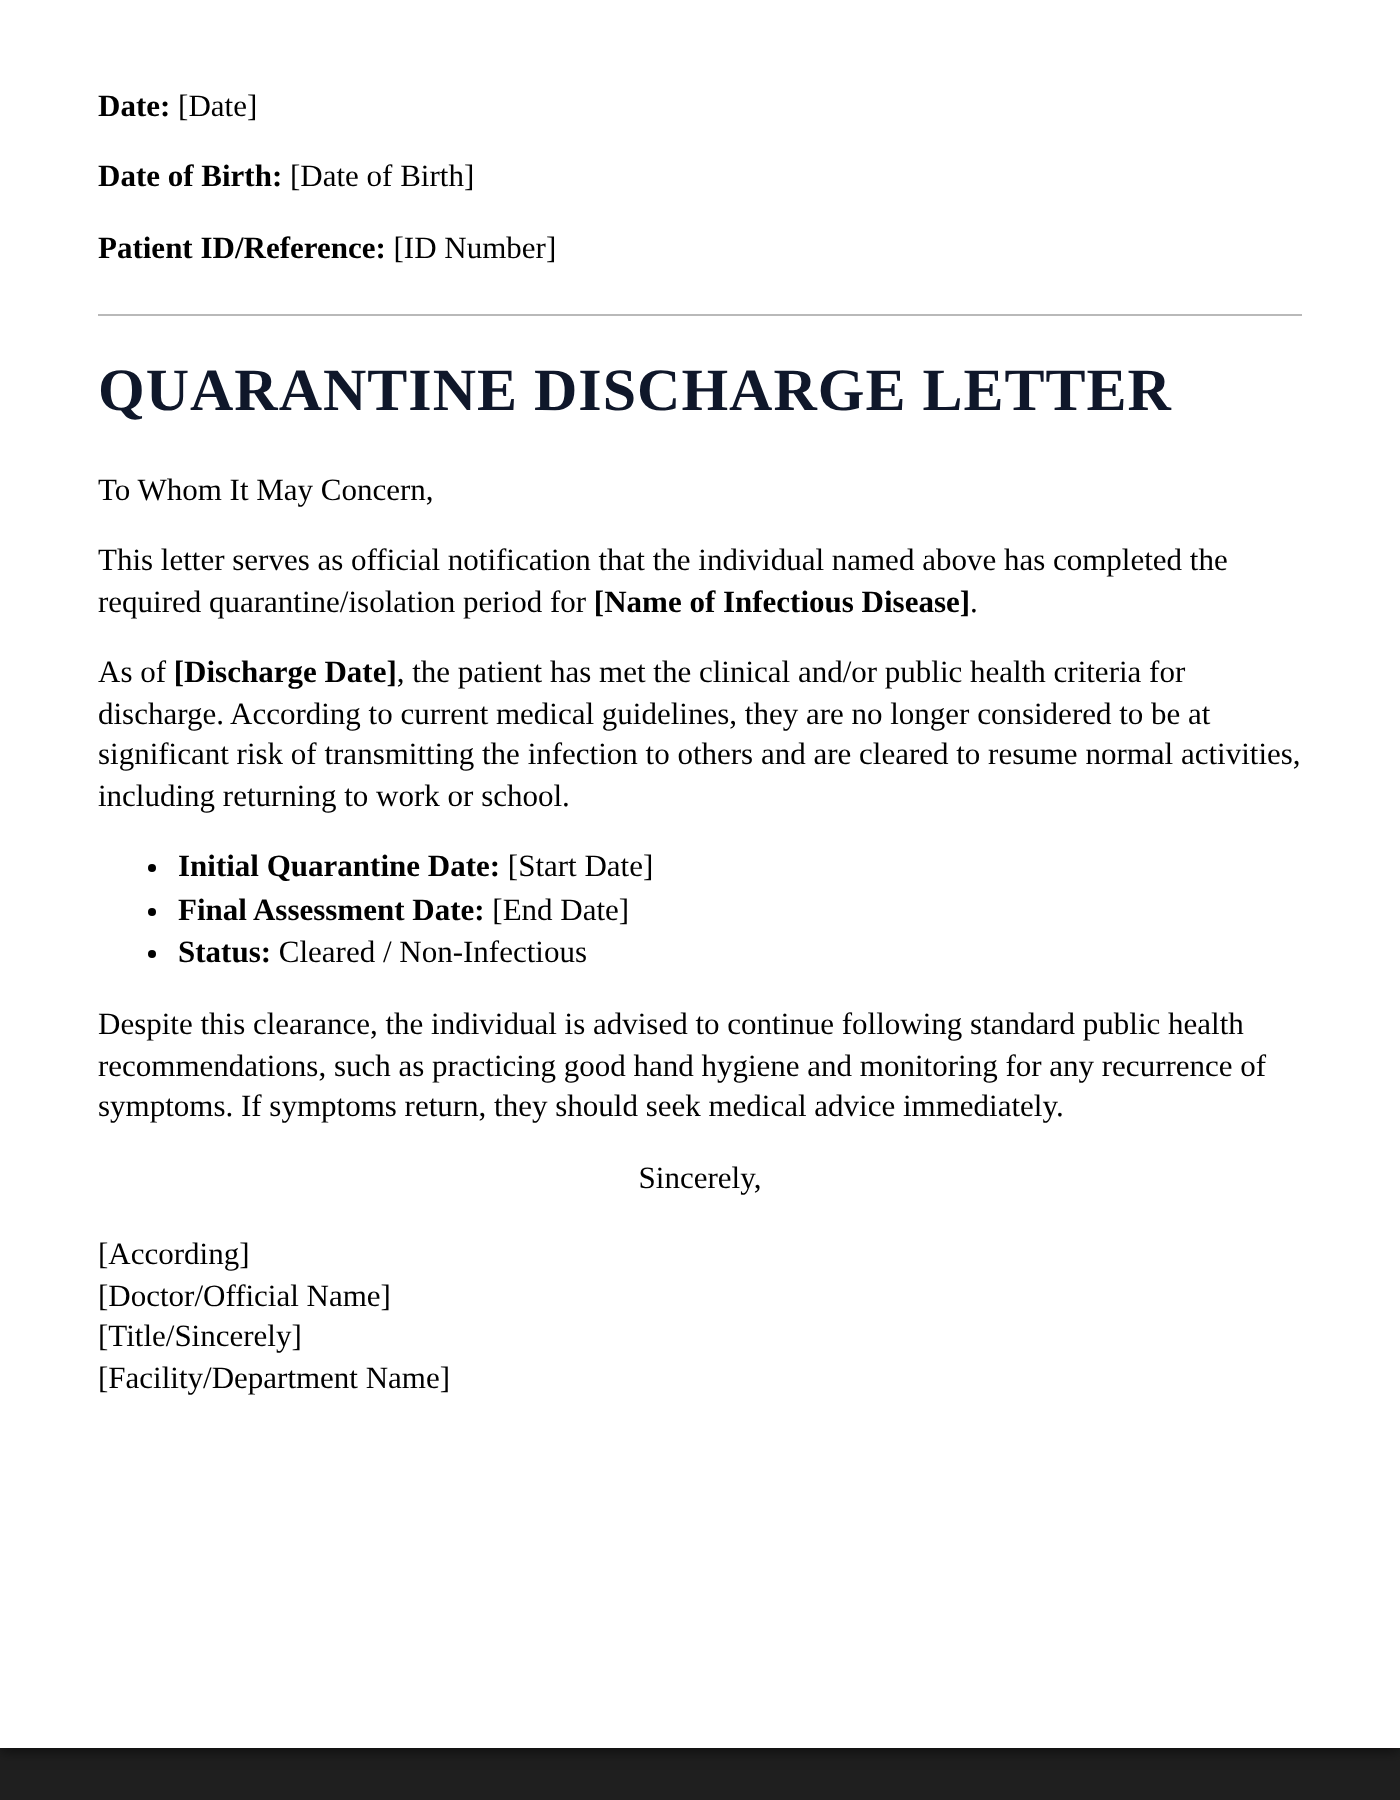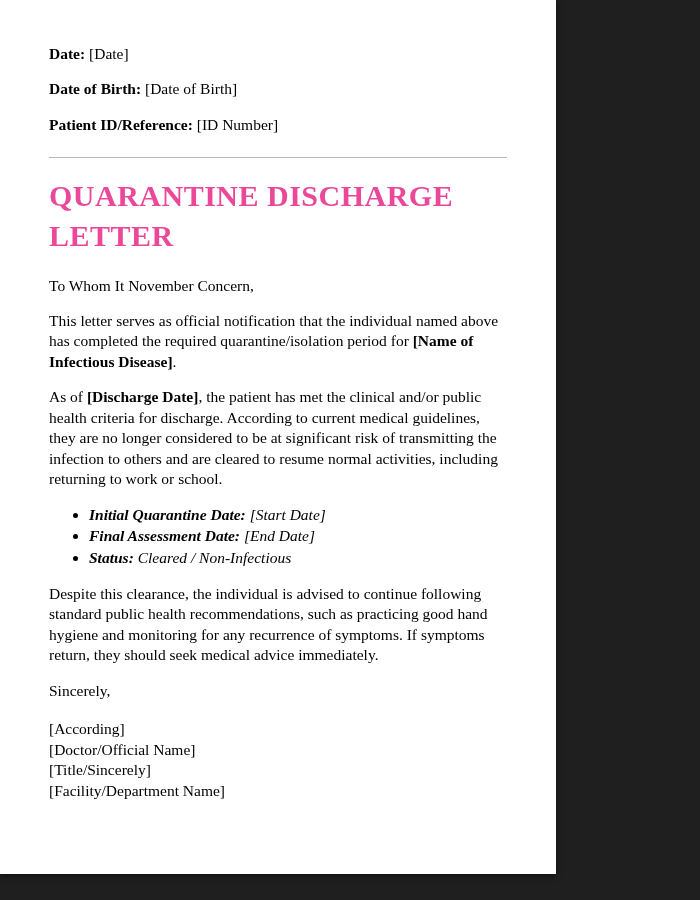--- a/index.html
+++ b/index.html
@@ -5,21 +5,21 @@
   * { box-sizing: border-box; }
   html, body {
     margin: 0;
     padding: 0;
     width: 700px;
     height: 900px;
     background: #1f1f1f;
     font-family: "Liberation Serif", "DejaVu Serif", serif;
   }
   .page {
-    width: 556px;
+    width: 700px;
     height: 874px;
     background: #ffffff;
     padding: 44px 49px 44px 49px;
     overflow: hidden;
     color: #000000;
     font-size: 15.5px;
     line-height: 1.32;
     box-shadow: 0 2px 6px rgba(0,0,0,0.5);
   }
   .field-row { margin: 0 0 15px 0; }
@@ -27,30 +27,30 @@
   hr.divider {
     border: none;
     border-top: 1px solid #b9b9b9;
     margin: 22px 0 14px 0;
   }
   h1.letter-title {
     font-size: 30px;
     font-weight: bold;
     letter-spacing: 0.5px;
     margin: 18px 0 20px 0;
-    color: #ec4899;
+    color: #0f172a;
   }
   p.body-para { margin: 0 0 15px 0; }
   p.summary-heading { margin: 4px 0 13px 0; font-weight: bold; }
   ul.summary-list {
     margin: 0 0 16px 0;
     padding-left: 40px;
   }
-  ul.summary-list li { margin: 0 0 1px 0; font-style: italic; }
-  .closing { margin: 0 0 15px 0; }
+  ul.summary-list li { margin: 0 0 1px 0; }
+  .closing { margin: 0 0 15px 0; text-align: center; }
   .signature-block { margin: 18px 0 0 0; }
   .signature-block div { margin: 0; }
   .bold { font-weight: normal; }
 </style>
 </head>
 <body>
 
 <div class="page">
 
   <p class="field-row">
@@ -63,21 +63,21 @@
   </p>
   <p class="field-row">
     <b>Patient ID/Reference:</b>
     <span>[ID Number]</span>
   </p>
 
   <hr class="divider">
 
   <h1 class="letter-title">QUARANTINE DISCHARGE LETTER</h1>
 
-  <p class="body-para">To Whom It November Concern,</p>
+  <p class="body-para">To Whom It May Concern,</p>
 
   <p class="body-para"><span>This letter serves as official notification that the individual named above has completed the required quarantine/isolation period for </span><b>[Name of Infectious Disease]</b><span>.</span></p>
 
   <p class="body-para"><span>As of </span><b>[Discharge Date]</b><span>, the patient has met the clinical and/or public health criteria for discharge. According to current medical guidelines, they are no longer considered to be at significant risk of transmitting the infection to others and are cleared to resume normal activities, including returning to work or school.</span></p>
 
 
   <ul class="summary-list">
     <li>
       <b>Initial Quarantine Date:</b>
       <span>[Start Date]</span>

